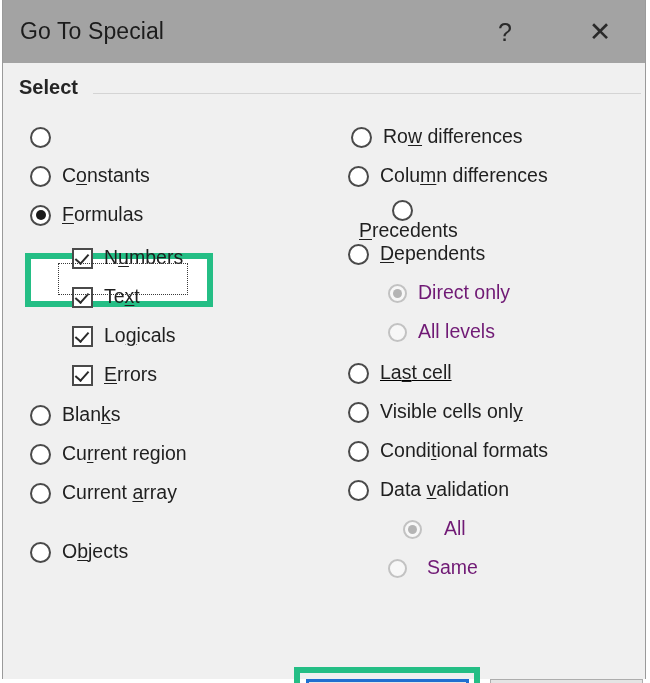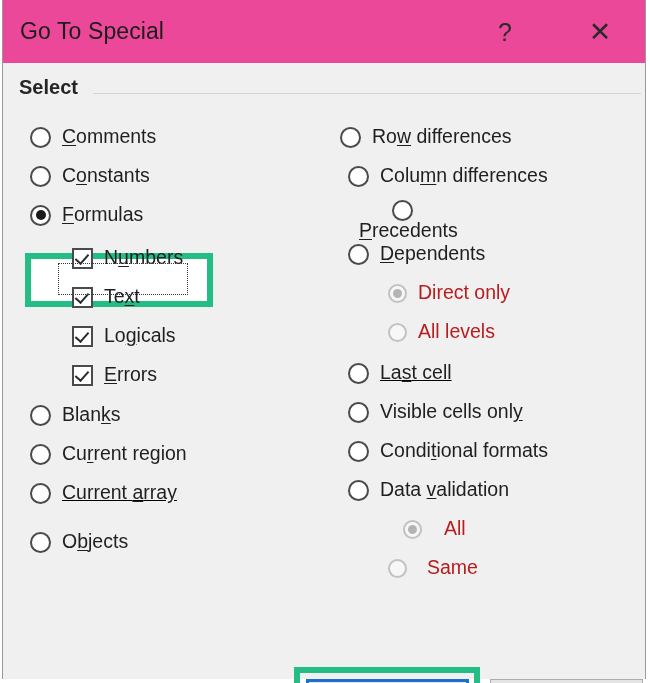--- a/index.html
+++ b/index.html
@@ -24,21 +24,21 @@
     background: #f0f0f0;
     border: 1px solid #9a9a9a;
     border-top: none;
     box-sizing: border-box;
   }
   .titlebar {
     position: absolute;
     left: 0; top: 0;
     width: 100%;
     height: 63px;
-    background: #ec4899;
+    background: #a3a3a3;
     box-sizing: border-box;
   }
   .title-text {
     position: absolute;
     left: 17px;
     top: 18px;
     font-size: 23px;
     font-weight: 400;
     color: #1c1c1c;
     letter-spacing: 0.1px;
@@ -103,21 +103,21 @@
     align-items: center;
     white-space: nowrap;
   }
   .opt-label {
     font-size: 19.5px;
     color: #1f1f1f;
     font-weight: 400;
     margin-left: 11px;
     line-height: 1;
   }
-  .opt.disabled .opt-label { color: #b91c1c; }
+  .opt.disabled .opt-label { color: #701a75; }
 
   
   .radio {
     width: 21px;
     height: 21px;
     border-radius: 50%;
     border: 2.2px solid #4a4a4a;
     background: #ffffff;
     box-sizing: border-box;
     flex: 0 0 auto;
@@ -244,21 +244,20 @@
 
   <div class="dlg-body">
     <div class="group-label">Select</div>
     <div class="group-line"></div>
 
     <div class="hl hl-formulas"></div>
 
     <div id="left-col">
         <div class="opt" style="left: 27px; top: 59px;">
           <span class="radio"></span>
-          <span class="opt-label"><span class="acc">C</span>omments</span>
         </div>
         <div class="opt" style="left: 27px; top: 98px;">
           <span class="radio"></span>
           <span class="opt-label">C<span class="acc">o</span>nstants</span>
         </div>
         <div class="opt" style="left: 27px; top: 137px;">
           <span class="radio checked"></span>
           <span class="opt-label"><span class="acc">F</span>ormulas</span>
         </div>
         <div class="opt" style="left: 69px; top: 180px;">
@@ -278,31 +277,31 @@
           <span class="opt-label"><span class="acc">E</span>rrors</span>
         </div>
         <div class="opt" style="left: 27px; top: 337px;">
           <span class="radio"></span>
           <span class="opt-label">Blan<span class="acc">k</span>s</span>
         </div>
         <div class="opt" style="left: 27px; top: 376px;">
           <span class="radio"></span>
           <span class="opt-label">Cu<span class="acc">r</span>rent region</span>
         </div>
-        <div class="opt" style="left: 27px; top: 415px; text-decoration: underline;">
+        <div class="opt" style="left: 27px; top: 415px;">
           <span class="radio"></span>
           <span class="opt-label">Current <span class="acc">a</span>rray</span>
         </div>
-        <div class="opt" style="left: 27px; top: 464px;">
+        <div class="opt" style="left: 27px; top: 474px;">
           <span class="radio"></span>
           <span class="opt-label">O<span class="acc">b</span>jects</span>
         </div>
       </div>
     <div id="right-col">
-        <div class="opt" style="left: 337px; top: 59px;">
+        <div class="opt" style="left: 348px; top: 59px;">
           <span class="radio"></span>
           <span class="opt-label">Ro<span class="acc">w</span> differences</span>
         </div>
         <div class="opt" style="left: 345px; top: 98px;">
           <span class="radio"></span>
           <span class="opt-label">Colu<span class="acc">m</span>n differences</span>
         </div>
         <div class="opt" style="left: 345px; top: 137px; flex-direction: column;">
           <span class="radio"></span>
           <span class="opt-label"><span class="acc">P</span>recedents</span>

